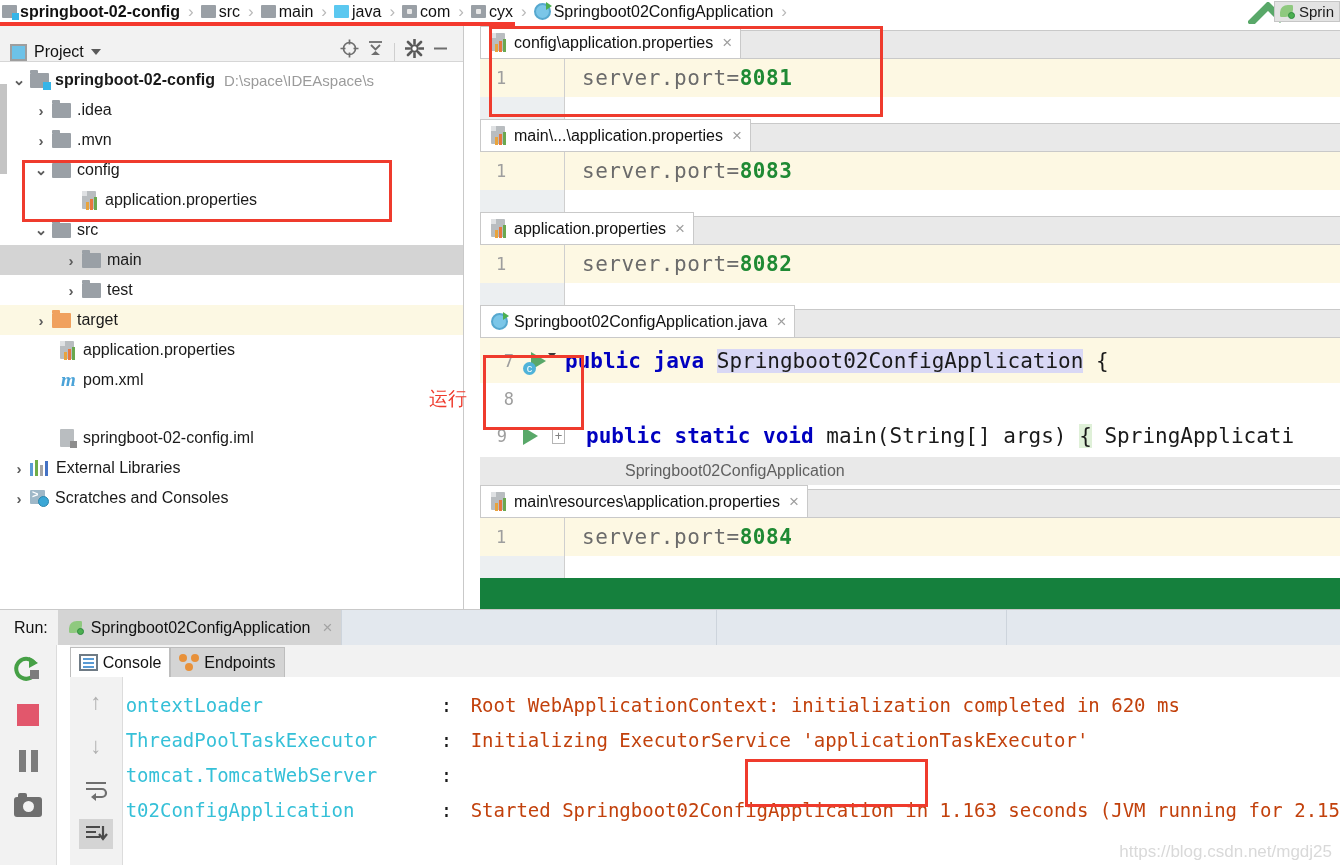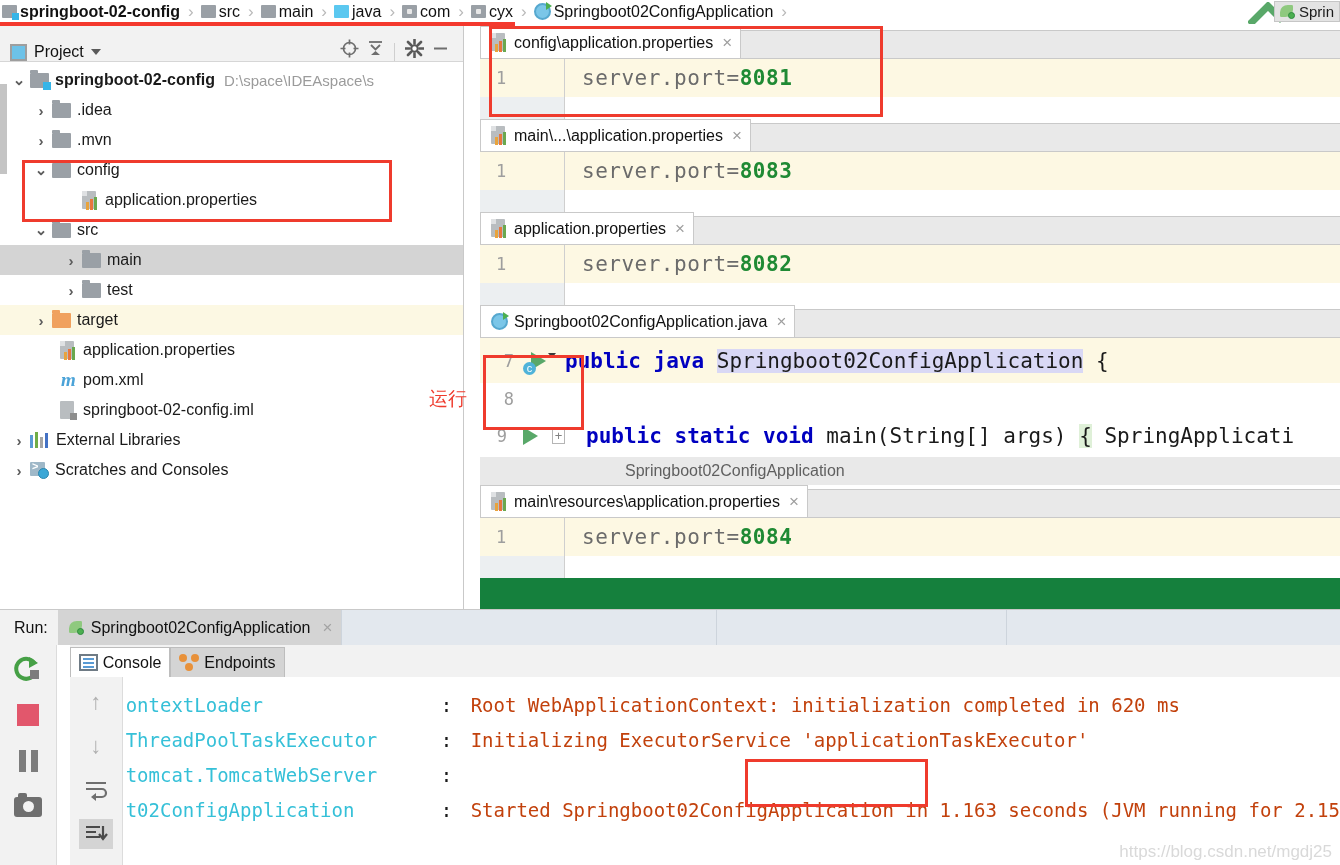--- a/index.html
+++ b/index.html
@@ -388,21 +388,21 @@
             <span class="b3"></span>
           </span>
         <span class="node-label">application.properties</span>
       </div>
 
       <div class="tree-row" style="padding-left:60px;">
         <span class="mico">m</span>
         <span class="node-label">pom.xml</span>
       </div>
 
-      <div class="tree-row" style="padding-left:60px;">
+      <div class="tree-row" style="padding-left:60px;margin-top:28px;">
         <span class="fiml">
             <span class="pg"></span>
             <span class="sq"></span>
           </span>
         <span class="node-label">springboot-02-config.iml</span>
       </div>
 
       <div class="tree-row">
         <span class="arrow">›</span>
         <span class="libico">

